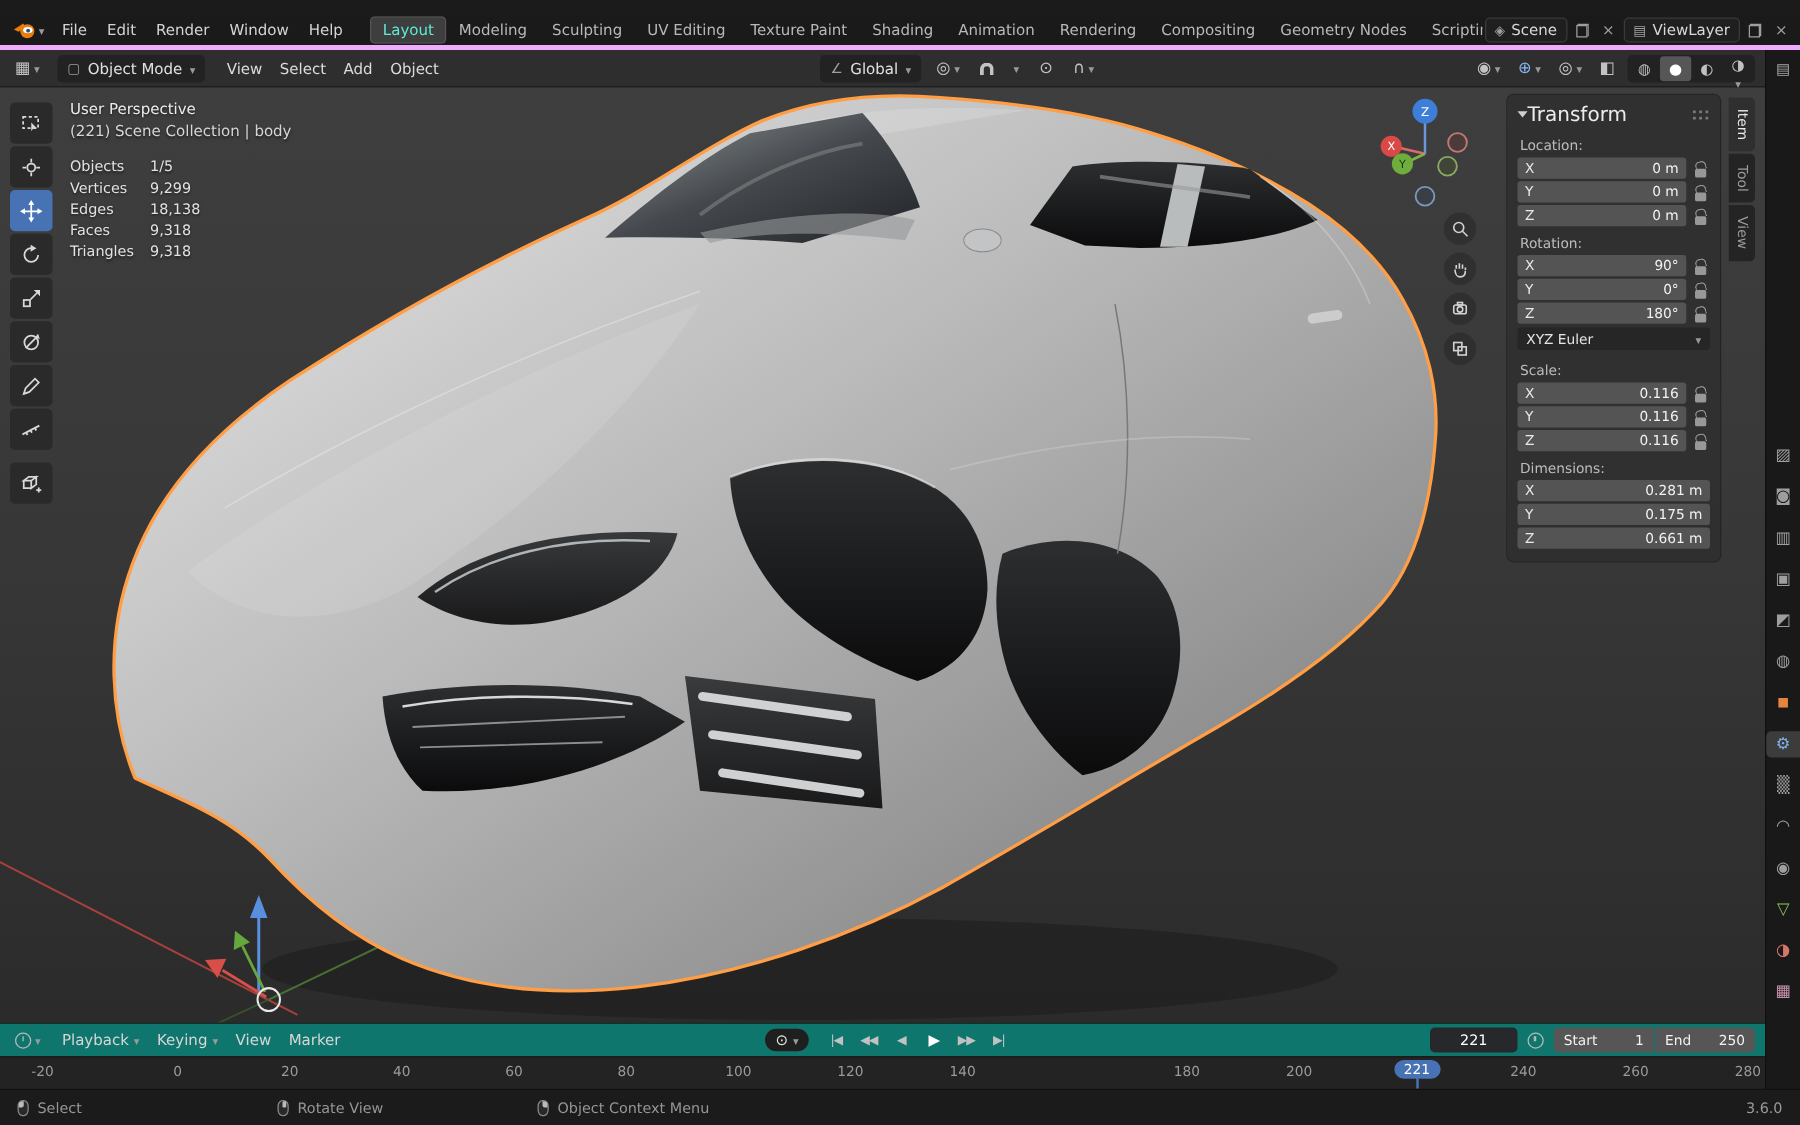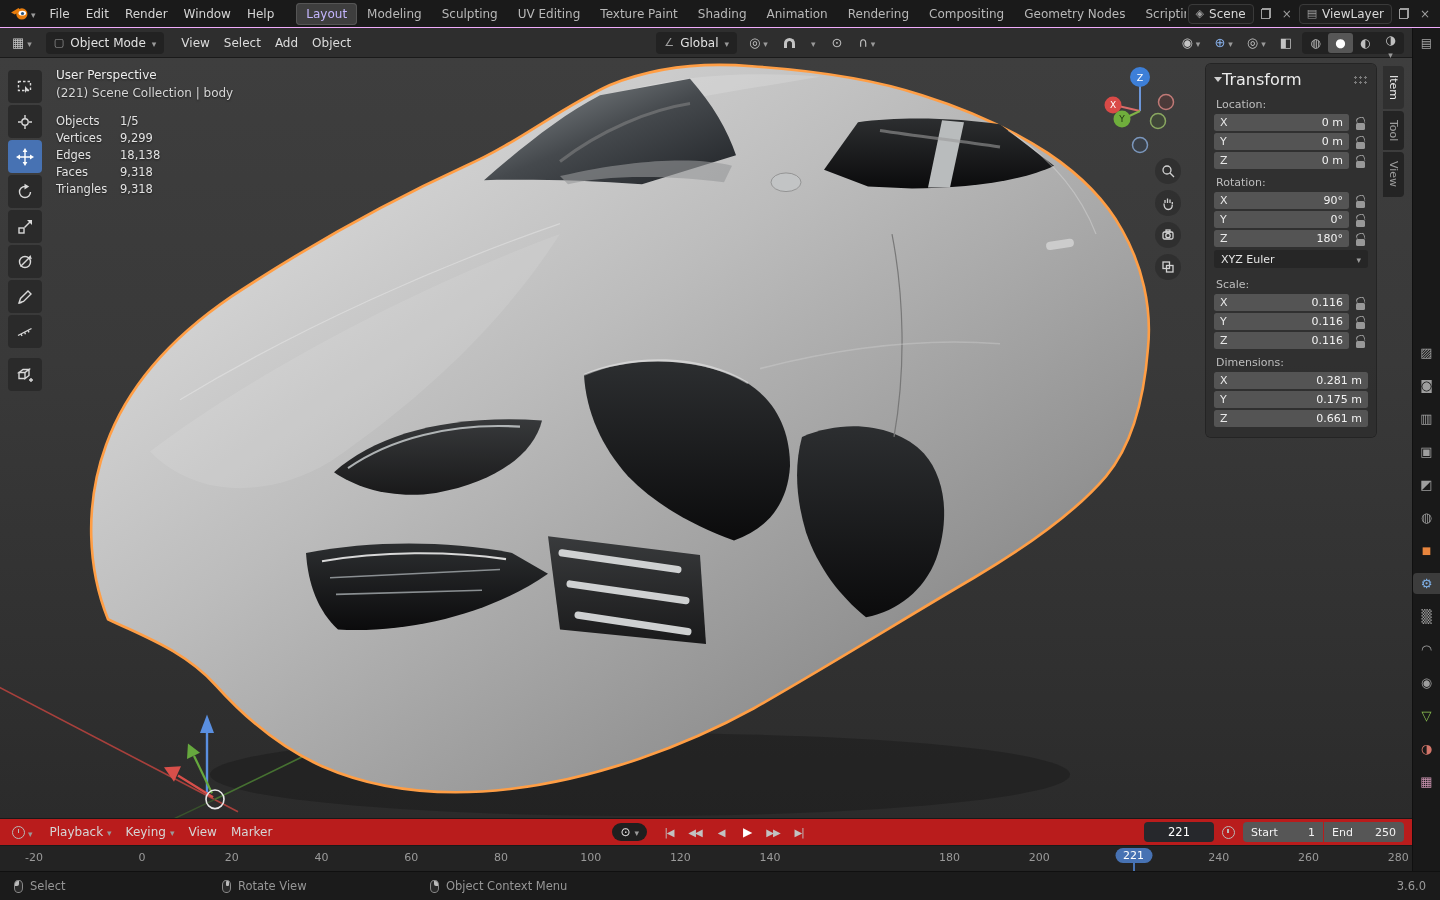--- a/index.html
+++ b/index.html
@@ -2,27 +2,27 @@
 <html><head>
 <meta charset="utf-8">
 <style>
   * { margin:0; padding:0; box-sizing:border-box; }
   html,body { width:1440px; height:900px; overflow:hidden; }
   body { background:#1b1b1b; font-family:"DejaVu Sans", sans-serif; font-size:12px; color:#d0d0d0; }
   .app { display:flex; flex-direction:column; width:1440px; height:900px; }
   button { background:none; border:none; color:inherit; font:inherit; padding:0; }
 
   
-  .topbar { height:28px; background:#1a1a1a; border-bottom:1px solid #f0abfc; display:flex; align-items:center; padding:0 6px; gap:2px; flex-shrink:0; }
+  .topbar { height:28px; background:#1a1a1a; border-bottom:4px solid #f0abfc; display:flex; align-items:center; padding:0 6px; gap:2px; flex-shrink:0;margin-top:12px; }
   .logo-wrap { display:flex; align-items:center; gap:2px; padding:0 4px; }
   .menus, .workspaces { display:flex; align-items:center; }
   .menu-item { padding:3px 8px; border-radius:3px; color:#d4d4d4; white-space:nowrap; }
   .workspaces { margin-left:12px; flex:1 1 auto; overflow:hidden; white-space:nowrap; }
   .ws-tab { padding:4px 10px; border-radius:4px; color:#b8b8b8; white-space:nowrap; font-size:12px; }
-  .ws-tab.active { background:#3e3e3e; color:#c4b5fd; box-shadow:0 0 0 1px #555 inset; }
+  .ws-tab.active { background:#3e3e3e; color:#5eead4; box-shadow:0 0 0 1px #555 inset; }
   .topbar-right { margin-left:auto; display:flex; align-items:center; gap:3px; flex-shrink:0; }
   .widget { display:flex; align-items:center; gap:5px; background:#1f1f1f; border:1px solid #3a3a3a; border-radius:4px; padding:2px 7px; height:20px; color:#d8d8d8; }
   .mini-glyph { font-size:11px; color:#9f9f9f; }
   .icon-btn { width:18px; height:18px; display:grid; place-items:center; color:#9f9f9f; border-radius:3px; font-size:12px; }
   .copy-icon { width:10px; height:11px; position:relative; display:inline-block; }
   .copy-icon::before { content:""; position:absolute; right:0; top:0; width:7px; height:8px; border:1px solid #9f9f9f; }
   .copy-icon::after  { content:""; position:absolute; left:0; bottom:0; width:7px; height:8px; border:1px solid #9f9f9f; background:#1a1a1a; }
   .caret::after { content:"▾"; font-size:9px; color:#9a9a9a; }
 
   
@@ -95,21 +95,21 @@
   .rail-tabs { margin-top:292px; display:flex; flex-direction:column; gap:12px; align-items:center; width:100%; }
   .rail-tab { width:27px; height:21px; display:grid; place-items:center; border-radius:4px 0 0 4px; font-size:13px; color:#9e9e9e; }
   .rail-tab.active { background:#3c3c3c; }
   .pi-object { color:#e8853d; font-size:10px; }
   .pi-modifiers { color:#7fb0e8; }
   .pi-data { color:#8cc152; }
   .pi-material { color:#d4766a; }
   .pi-texture { color:#c791ad; }
 
   
-  .tl-header { height:27px; background:#b91c1c; border-top:1px solid #191919; display:flex; align-items:center; gap:6px; padding:0 8px; flex-shrink:0; }
+  .tl-header { height:27px; background:#0f766e; border-top:1px solid #191919; display:flex; align-items:center; gap:6px; padding:0 8px; flex-shrink:0; }
   .clock-ic { width:13px; height:13px; border:1.5px solid #b9b9b9; border-radius:50%; position:relative; display:inline-block; }
   .clock-ic::after { content:""; position:absolute; left:4.5px; top:2px; width:1.5px; height:4px; background:#b9b9b9; }
   .tl-menu { display:flex; align-items:center; gap:4px; padding:3px 7px; border-radius:3px; color:#d6d6d6; }
   .tl-center { margin:0 auto; display:flex; align-items:center; gap:10px; }
   .autokey { display:flex; align-items:center; gap:4px; background:#1f1f1f; border-radius:10px; padding:2px 8px; color:#e6e6e6; }
   .transport { display:flex; align-items:center; gap:2px; }
   .tp-btn { min-width:24px; height:19px; display:grid; place-items:center; color:#c2c2c2; font-size:10px; letter-spacing:-1px; border-radius:3px; }
   .tp-btn[data-name="play-button"] { color:#ffffff; font-size:12px; }
   .tl-right { display:flex; align-items:center; gap:8px; }
   .frame-field { width:70px; height:20px; background:#26282c; border-radius:4px; color:#fff; display:grid; place-items:center; font-size:11.5px; }

